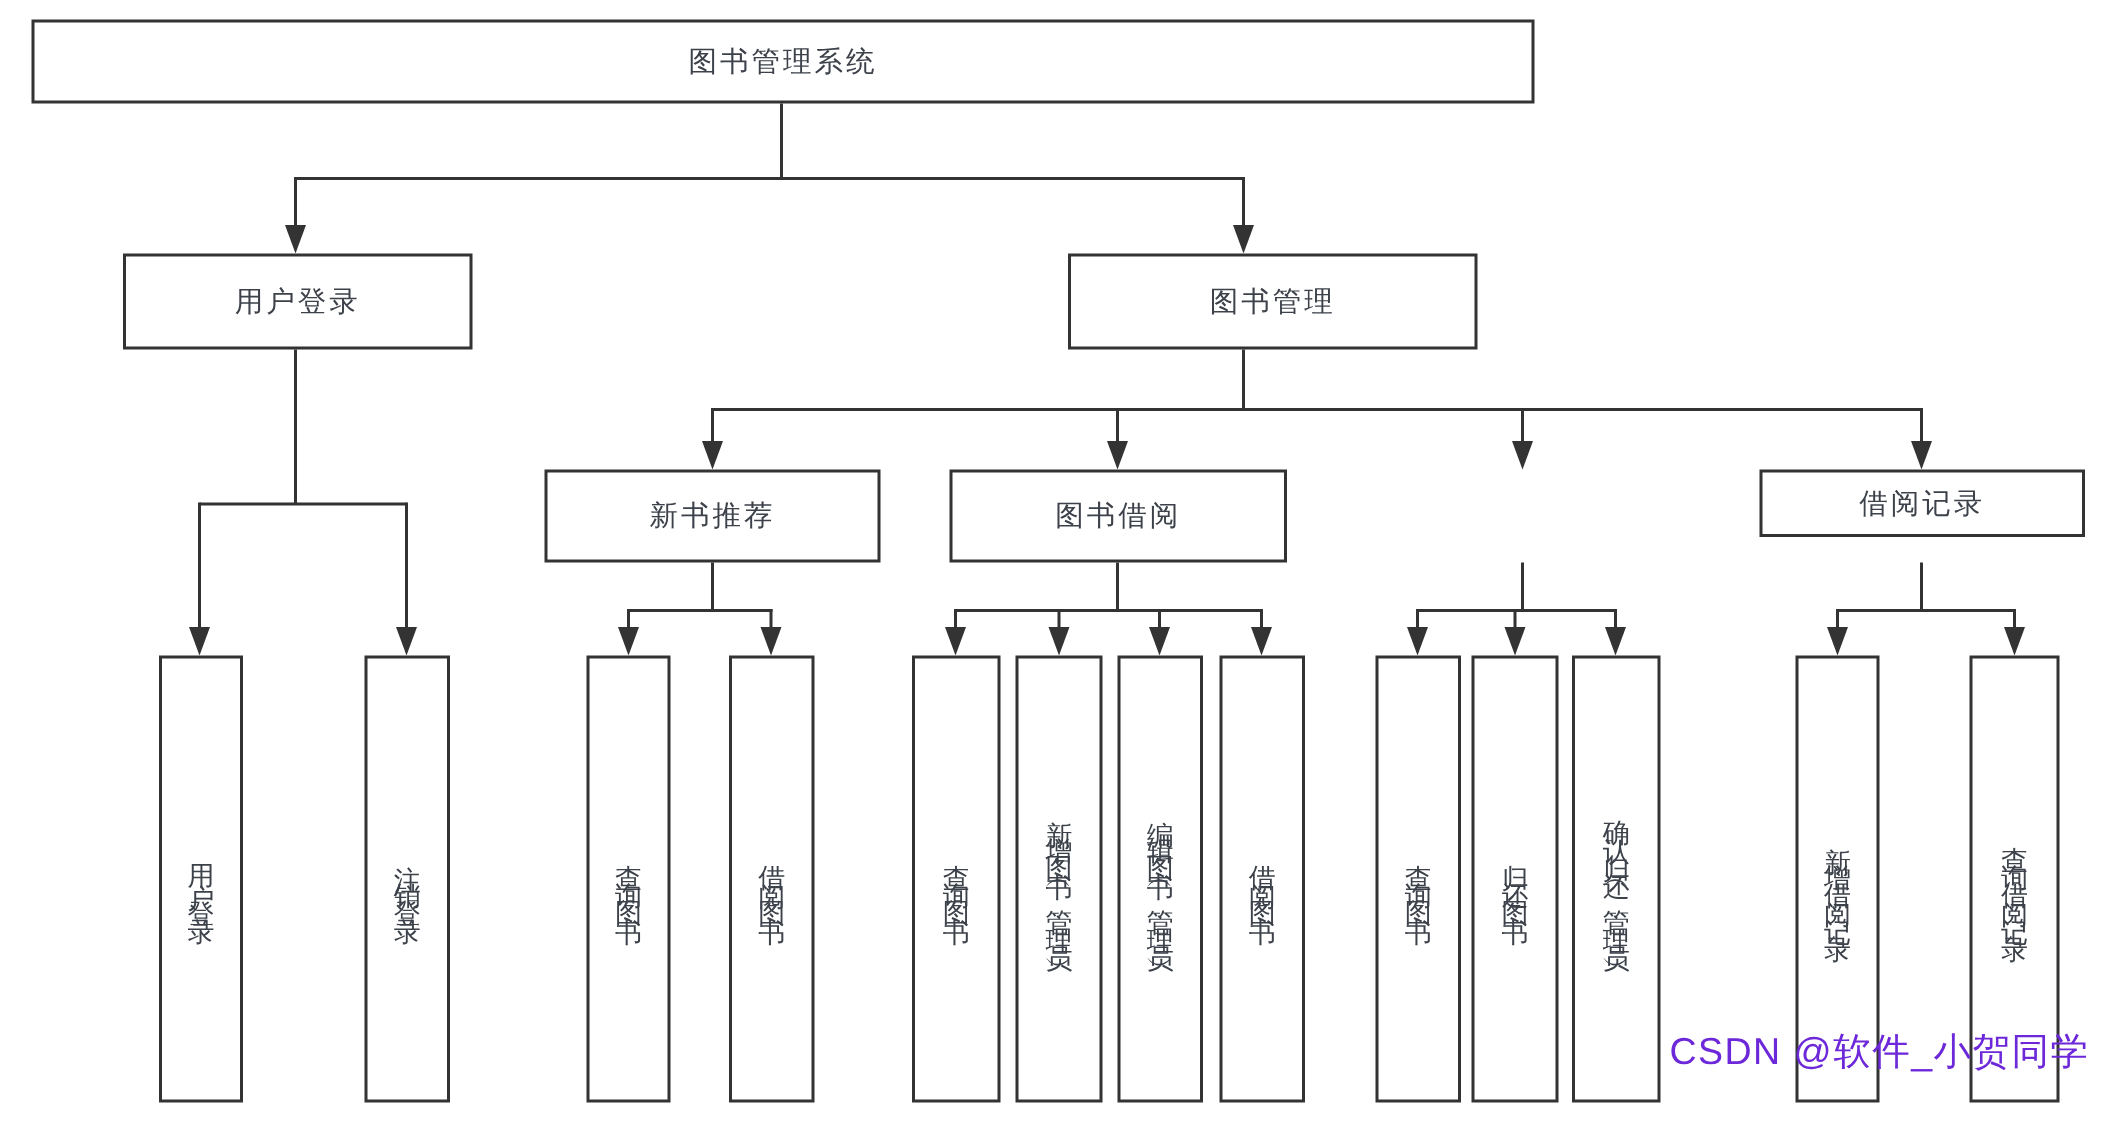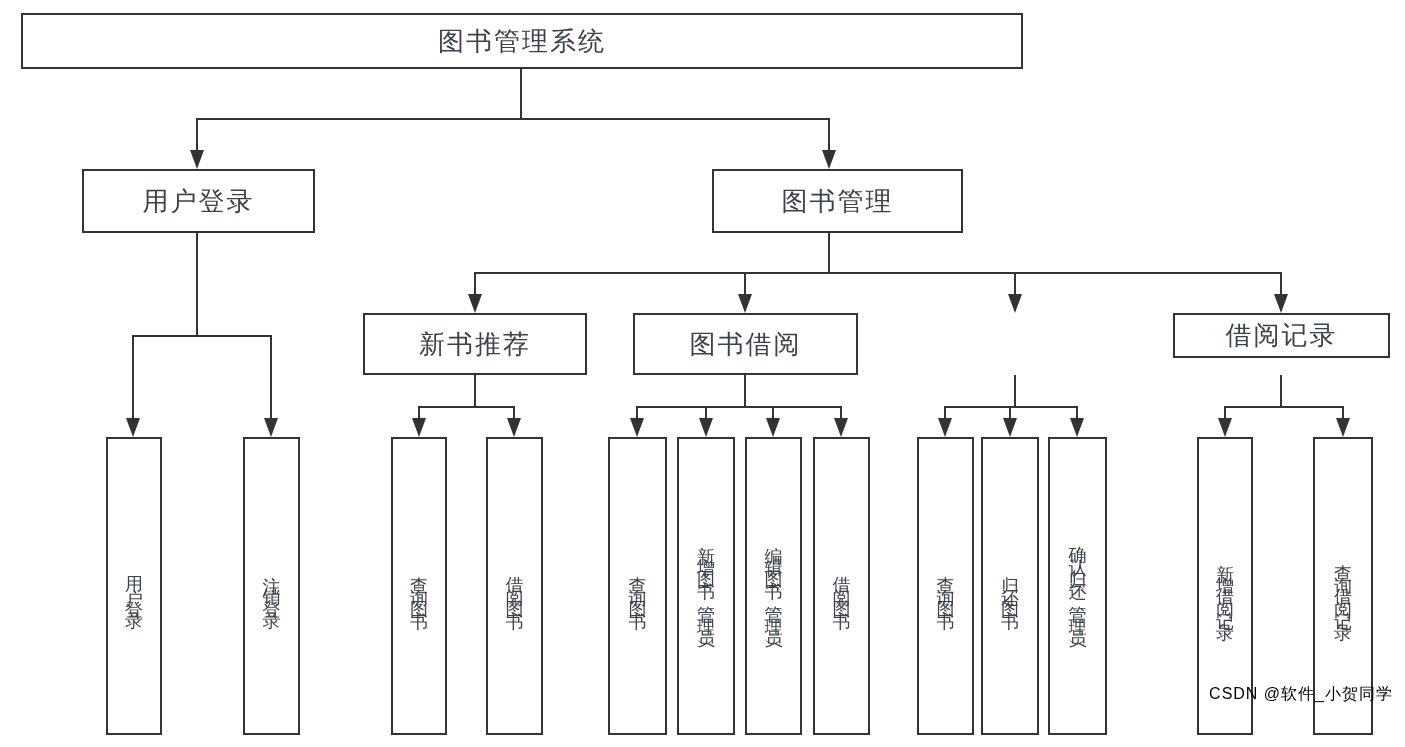--- a/index.html
+++ b/index.html
@@ -3,53 +3,53 @@
 <meta charset="utf-8">
 <style>
   html,body{margin:0;padding:0;background:#ffffff;}
   #canvas{
     position:relative;width:1405px;height:747px;background:#ffffff;overflow:hidden;
     font-family:"Liberation Sans","DejaVu Sans",sans-serif;color:#3c414a;
   }
   .box{
     position:absolute;box-sizing:border-box;border:2px solid #333333;background:#ffffff;
     display:flex;align-items:center;justify-content:center;
-    font-size:26px;letter-spacing:2px;color:#3c414a;
+    font-size:19px;letter-spacing:2px;color:#3c414a;
   }
   .vbox{
     writing-mode:vertical-rl;text-orientation:mixed;
     font-size:18px;letter-spacing:12px;line-height:1;
   }
   .hl{position:absolute;height:2px;background:#333333;}
   .vl{position:absolute;width:2px;background:#333333;}
   .arw{
     position:absolute;width:0;height:0;
     border-left:7px solid transparent;border-right:7px solid transparent;
     border-top:19px solid #333333;
   }
   .watermark{
-    position:absolute;right:12px;top:684px;font-size:16px;letter-spacing:1px;color:#000000;
+    position:absolute;right:12px;top:684px;font-size:25px;letter-spacing:1px;color:#6d28d9;
   }
 </style>
 </head>
 <body>
 
 <div id="canvas">
 
   <div class="box" style="left:21px;top:13px;width:1002px;height:56px;">图书管理系统</div>
 
   <div class="vl" style="left:520px;top:69px;height:50px;"></div>
   <div class="hl" style="left:197px;top:118px;width:633px;"></div>
   <div class="vl" style="left:196px;top:118px;height:33px;"></div>
   <div class="arw" style="left:190px;top:150px;"></div>
   <div class="vl" style="left:828px;top:118px;height:33px;"></div>
   <div class="arw" style="left:822px;top:150px;"></div>
 
   <div class="box" style="left:82px;top:169px;width:233px;height:64px;">用户登录</div>
-  <div class="box" style="left:712px;top:169px;width:251px;height:64px;">图书管理</div>
+  <div class="box" style="left:712px;top:169px;width:273px;height:64px;">图书管理</div>
 
   <div class="vl" style="left:196px;top:233px;height:103px;"></div>
   <div class="hl" style="left:133px;top:335px;width:138px;"></div>
   <div class="vl" style="left:132px;top:335px;height:84px;"></div>
   <div class="arw" style="left:126px;top:418px;"></div>
   <div class="vl" style="left:270px;top:335px;height:84px;"></div>
   <div class="arw" style="left:264px;top:418px;"></div>
 
   <div class="vl" style="left:828px;top:233px;height:40px;"></div>
   <div class="hl" style="left:474px;top:272px;width:808px;"></div>

